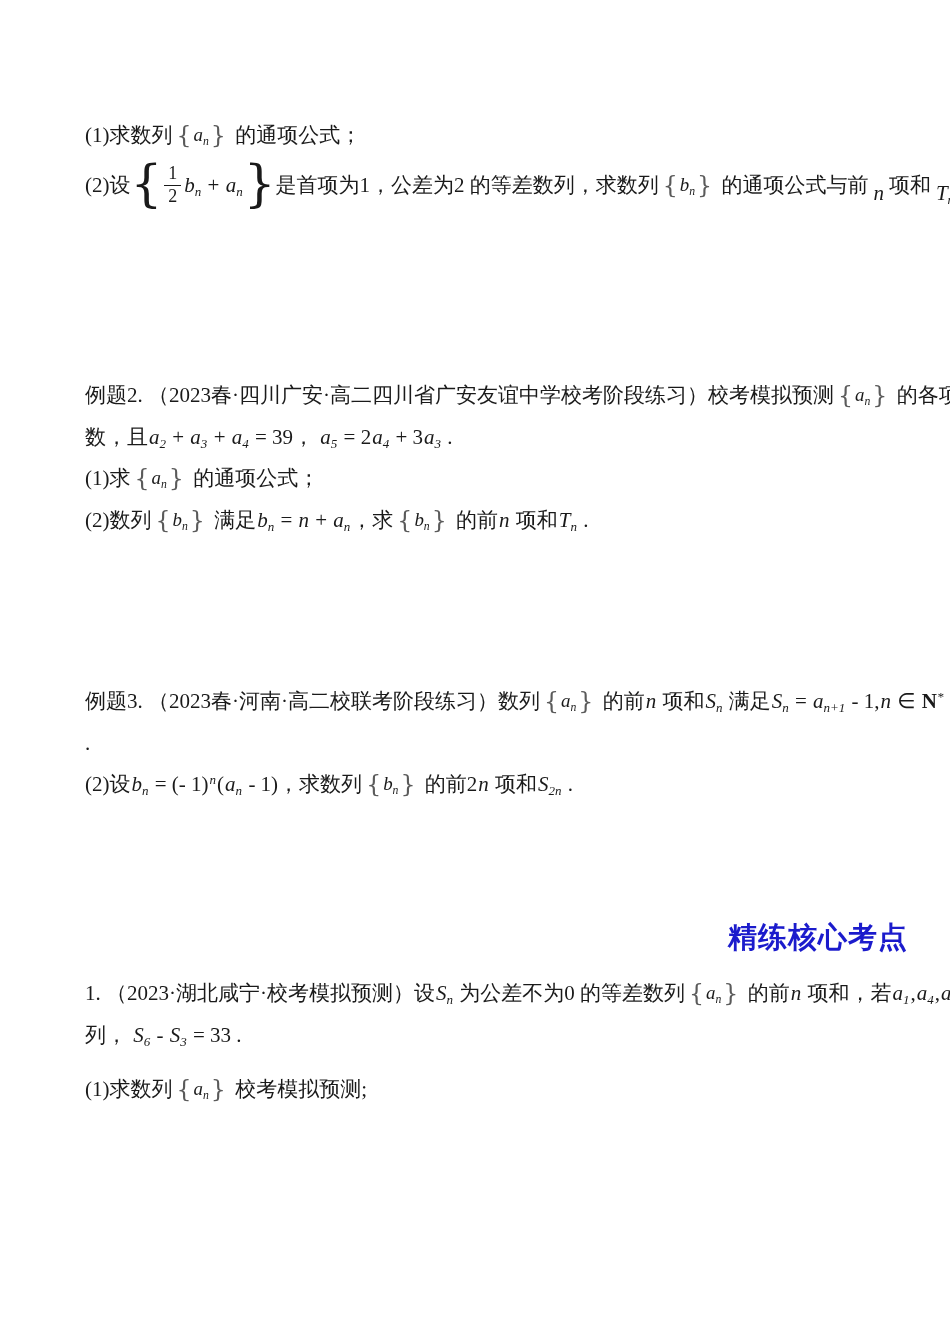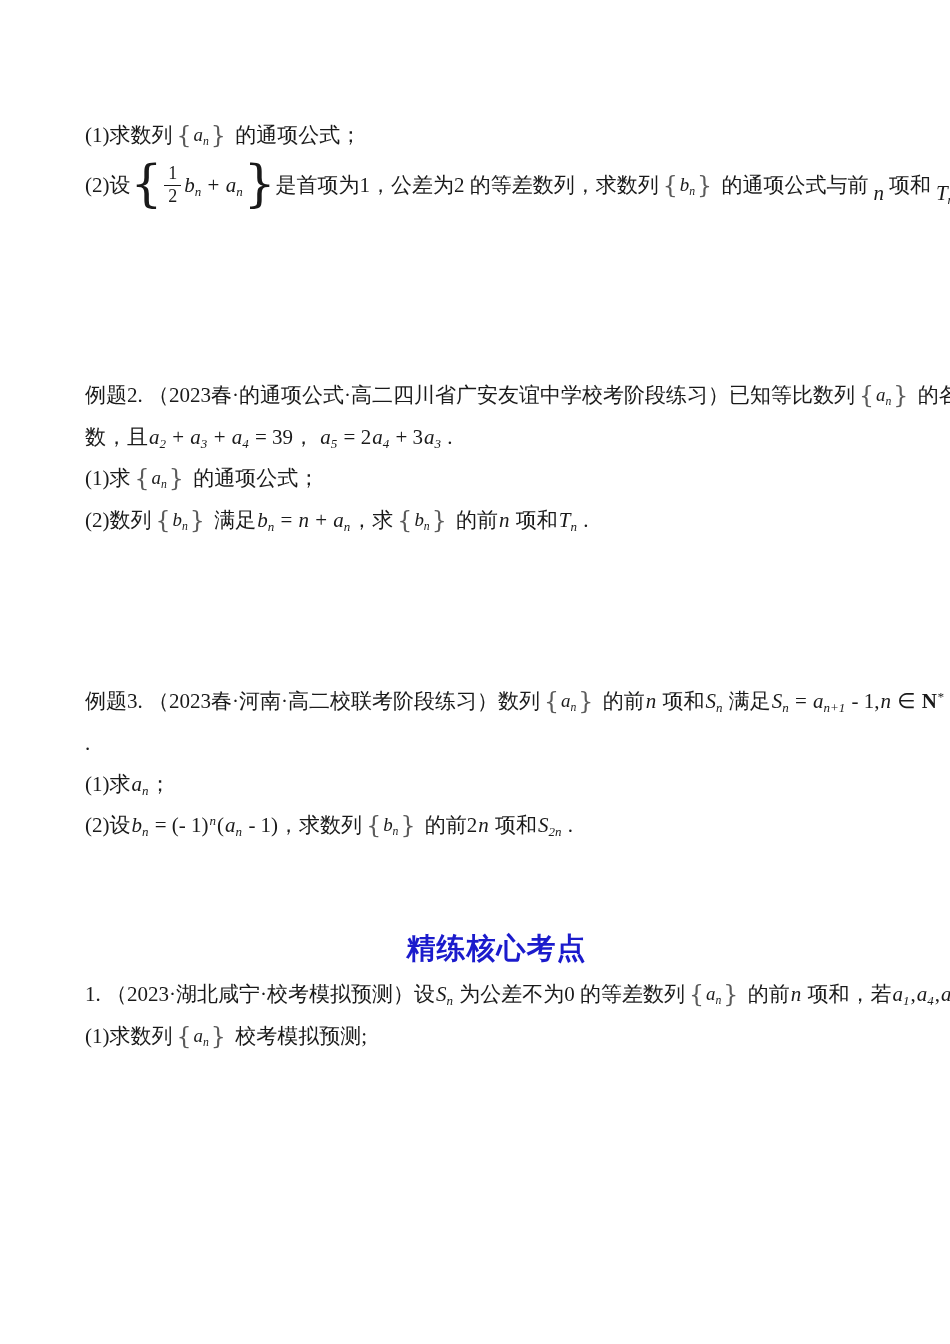--- a/index.html
+++ b/index.html
@@ -26,30 +26,30 @@
     line-height: 34px;
     white-space: nowrap;
   }
   .line + .line { margin-top: 7px; }
 
   
   #blk-0 .line + .line { margin-top: 9px; }
   #blk-1 { margin-top: 166px; }
   #blk-2 { margin-top: 146px; }
   .heading-wrap {
-    margin-top: 84px;
-    text-align: center;
+    margin-top: 114px;
+    text-align: right;
   }
   .heading {
     font-size: 29px;
     font-weight: bold;
     line-height: 42px;
     letter-spacing: 1px;
   }
-  #blk-3 { margin-top: 8px; }
+  #blk-3 { margin-top: 18px; }
   #blk-3 .line:nth-child(3) { margin-top: 20px; }
 
   
   .txt { font-family: "Liberation Serif", serif; }
 
   
   .math {
     font-family: "Liberation Serif", serif;
     margin: 0 1px;
   }
@@ -123,34 +123,34 @@
 </head>
 <body style="color: rgb(26, 26, 26);">
 
 <div class="page">
   <section class="block" id="blk-0">
       <div class="line"><span class="txt">(1)求数列</span><span class="seq"><span class="brace">{</span><span class="math"><span class="mi">a</span><sub class="msub">n</sub></span><span class="brace">}</span></span><span class="txt"> 的通项公式；</span></div>
       <div class="line"><span class="txt">(2)设</span><span class="bigbrace">{</span><span class="frac"><span class="fnum">1</span><span class="fden">2</span></span><span class="math"><span class="mi">b</span><sub class="msub">n</sub></span><span class="txt"> + </span><span class="math"><span class="mi">a</span><sub class="msub">n</sub></span><span class="bigbrace">}</span><span class="txt">是首项为1，公差为2 的等差数列，求数列</span><span class="seq"><span class="brace">{</span><span class="math"><span class="mi">b</span><sub class="msub">n</sub></span><span class="brace">}</span></span><span class="txt"> 的通项公式与前</span><span class="math drop"><span class="mi">n</span></span><span class="txt">项和</span><span class="math drop"><span class="mi">T</span><sub class="msub">n</sub></span></div>
     </section>
 
   <section class="block" id="blk-1">
-      <div class="line"><span class="txt">例题2.  （2023春·的通项公式·高二四川省广安友谊中学校考阶段练习）已知等比数列</span><span class="seq"><span class="brace">{</span><span class="math"><span class="mi">a</span><sub class="msub">n</sub></span><span class="brace">}</span></span><span class="txt"> 的各项均为正</span></div>
+      <div class="line"><span class="txt">例题2.  （2023春·四川广安·高二四川省广安友谊中学校考阶段练习）校考模拟预测</span><span class="seq"><span class="brace">{</span><span class="math"><span class="mi">a</span><sub class="msub">n</sub></span><span class="brace">}</span></span><span class="txt"> 的各项均为正</span></div>
       <div class="line"><span class="txt">数，且</span><span class="math"><span class="mi">a</span><sub class="msub">2</sub></span><span class="txt"> + </span><span class="math"><span class="mi">a</span><sub class="msub">3</sub></span><span class="txt"> + </span><span class="math"><span class="mi">a</span><sub class="msub">4</sub></span><span class="txt"> = 39，  </span><span class="math"><span class="mi">a</span><sub class="msub">5</sub></span><span class="txt"> = 2</span><span class="math"><span class="mi">a</span><sub class="msub">4</sub></span><span class="txt"> + 3</span><span class="math"><span class="mi">a</span><sub class="msub">3</sub></span><span class="txt"> .</span></div>
       <div class="line"><span class="txt">(1)求</span><span class="seq"><span class="brace">{</span><span class="math"><span class="mi">a</span><sub class="msub">n</sub></span><span class="brace">}</span></span><span class="txt"> 的通项公式；</span></div>
       <div class="line"><span class="txt">(2)数列</span><span class="seq"><span class="brace">{</span><span class="math"><span class="mi">b</span><sub class="msub">n</sub></span><span class="brace">}</span></span><span class="txt"> 满足</span><span class="math"><span class="mi">b</span><sub class="msub">n</sub></span><span class="txt"> = </span><span class="math"><span class="mi">n</span></span><span class="txt"> + </span><span class="math"><span class="mi">a</span><sub class="msub">n</sub></span><span class="txt">，求</span><span class="seq"><span class="brace">{</span><span class="math"><span class="mi">b</span><sub class="msub">n</sub></span><span class="brace">}</span></span><span class="txt"> 的前</span><span class="math"><span class="mi">n</span></span><span class="txt"> 项和</span><span class="math"><span class="mi">T</span><sub class="msub">n</sub></span><span class="txt"> .</span></div>
     </section>
 
   <section class="block" id="blk-2">
       <div class="line"><span class="txt">例题3.  （2023春·河南·高二校联考阶段练习）数列</span><span class="seq"><span class="brace">{</span><span class="math"><span class="mi">a</span><sub class="msub">n</sub></span><span class="brace">}</span></span><span class="txt"> 的前</span><span class="math"><span class="mi">n</span></span><span class="txt"> 项和</span><span class="math"><span class="mi">S</span><sub class="msub">n</sub></span><span class="txt"> 满足</span><span class="math"><span class="mi">S</span><sub class="msub">n</sub></span><span class="txt"> = </span><span class="math"><span class="mi">a</span><sub class="msub">n+1</sub></span><span class="txt"> - 1,</span><span class="math"><span class="mi">n</span></span><span class="txt"> ∈ </span><span class="math"><span class="mi upright">N</span><sup class="msup">*</sup></span><span class="txt">，且</span></div>
       <div class="line"><span class="txt">.</span></div>
-      <div class="line"><span class="txt">(1)求</span><span class="math"><span class="mi">a</span><sub class="msub">n</sub></span><span class="txt">；</span></div>
       <div class="line"><span class="txt">(2)设</span><span class="math"><span class="mi">b</span><sub class="msub">n</sub></span><span class="txt"> = (- 1)</span><span class="math"><sup class="msup">n</sup></span><span class="txt">(</span><span class="math"><span class="mi">a</span><sub class="msub">n</sub></span><span class="txt"> - 1)，求数列</span><span class="seq"><span class="brace">{</span><span class="math"><span class="mi">b</span><sub class="msub">n</sub></span><span class="brace">}</span></span><span class="txt"> 的前2</span><span class="math"><span class="mi">n</span></span><span class="txt"> 项和</span><span class="math"><span class="mi">S</span><sub class="msub">2n</sub></span><span class="txt"> .</span></div>
     </section>
 
   <div class="heading-wrap">
     <span class="heading" style="color: rgb(27, 27, 204);">精练核心考点</span>
   </div>
 
   <section class="block" id="blk-3">
       <div class="line"><span class="txt">1.  （2023·湖北咸宁·校考模拟预测）设</span><span class="math"><span class="mi">S</span><sub class="msub">n</sub></span><span class="txt"> 为公差不为0 的等差数列</span><span class="seq"><span class="brace">{</span><span class="math"><span class="mi">a</span><sub class="msub">n</sub></span><span class="brace">}</span></span><span class="txt"> 的前</span><span class="math"><span class="mi">n</span></span><span class="txt"> 项和，若</span><span class="math"><span class="mi">a</span><sub class="msub">1</sub></span><span class="txt">,</span><span class="math"><span class="mi">a</span><sub class="msub">4</sub></span><span class="txt">,</span><span class="math"><span class="mi">a</span></span></div>
+      <div class="line"><span class="txt">列，  </span><span class="math"><span class="mi">S</span><sub class="msub">6</sub></span><span class="txt"> - </span><span class="math"><span class="mi">S</span><sub class="msub">3</sub></span><span class="txt"> = 33 .</span></div>
       <div class="line"><span class="txt">(1)求数列</span><span class="seq"><span class="brace">{</span><span class="math"><span class="mi">a</span><sub class="msub">n</sub></span><span class="brace">}</span></span><span class="txt"> 校考模拟预测;</span></div>
     </section>
 </div>
 
 </body></html>

